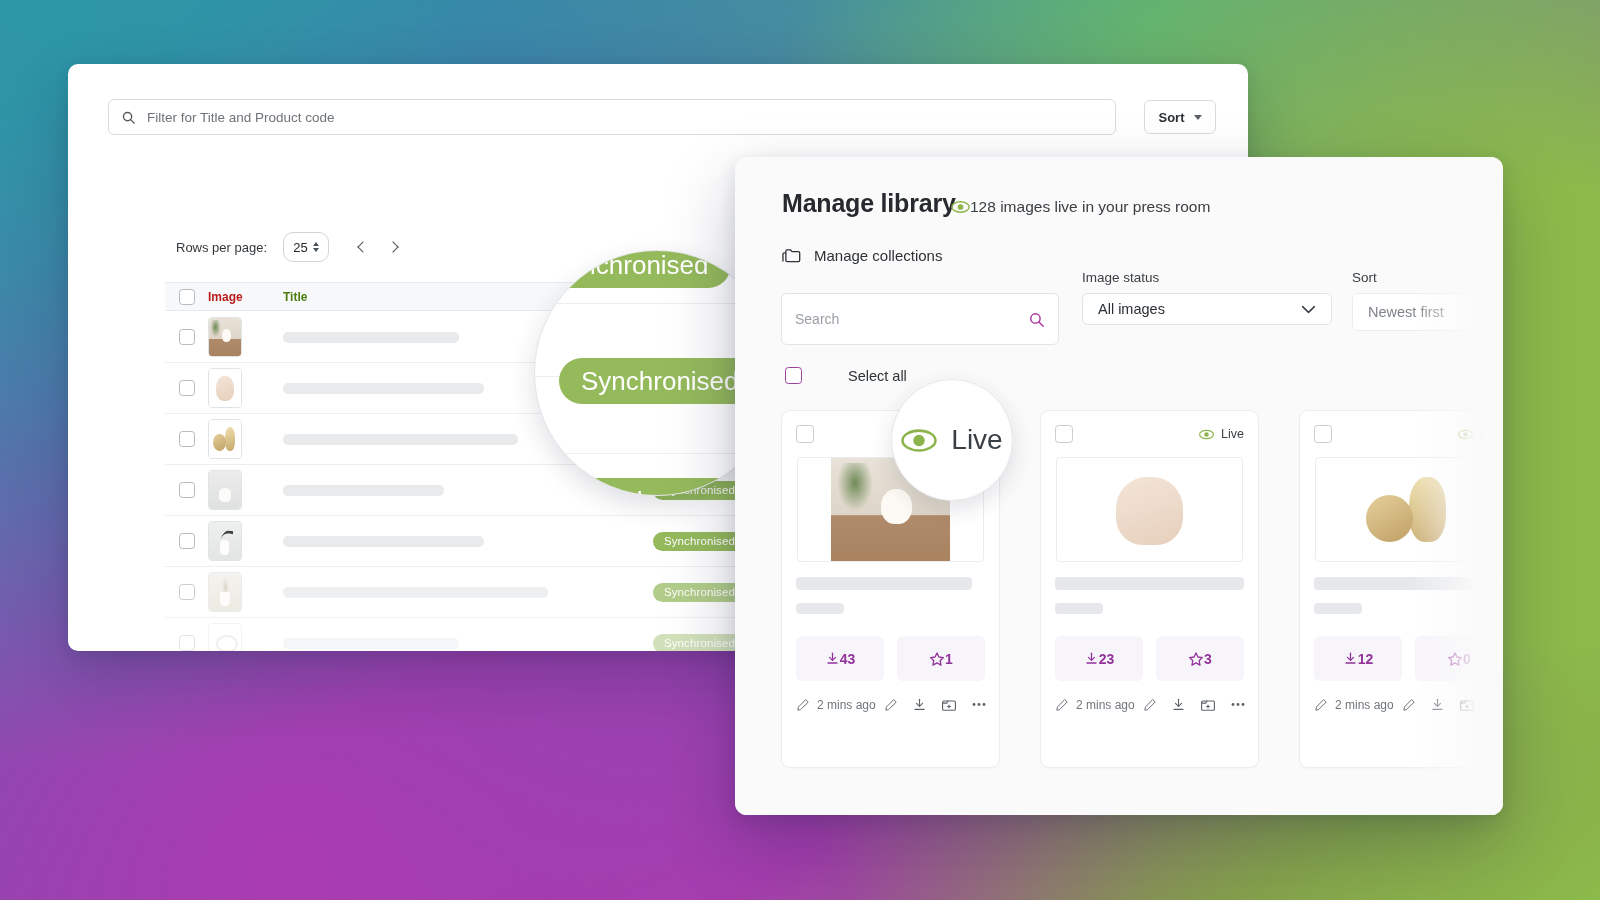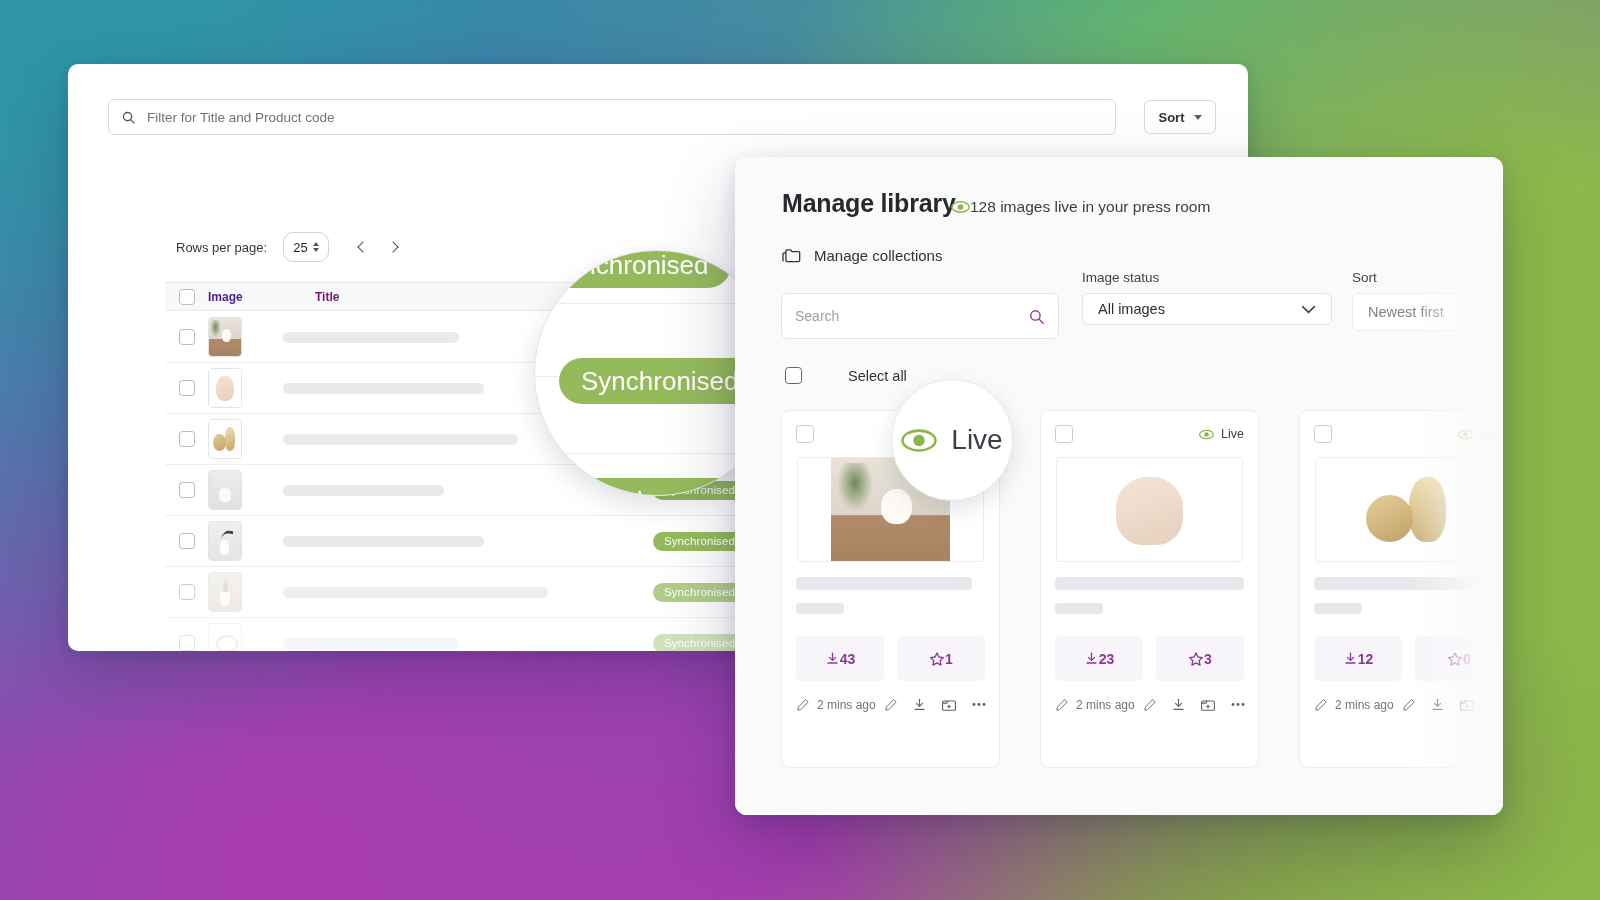--- a/index.html
+++ b/index.html
@@ -51,22 +51,22 @@
   .chev.l::before{ transform:rotate(-135deg); left:4px; }
   .chev.r::before{ transform:rotate(45deg); left:2px; }
 
   .thead{
     position:absolute; left:97px; top:218px; width:1083px; height:29px;
     background:#f7f8f9; border-top:1px solid #e7eaec; border-bottom:1px solid #e7eaec;
     display:flex; align-items:center;
   }
   .th-cb{ width:43px; display:flex; justify-content:center; }
   .cbx{ width:16px;height:16px;border:1.5px solid #b3bac0; border-radius:3.5px; background:#fff; }
-  .th-img{ width:75px; font-size:12px; font-weight:700; color:#4c1d95; }
-  .th-title{ width:370px; font-size:12px; font-weight:700; color:#701a75;margin-left:32px; }
+  .th-img{ width:75px; font-size:12px; font-weight:700; color:#b91c1c; }
+  .th-title{ width:370px; font-size:12px; font-weight:700; color:#4d7c0f; }
   .th-status{ font-size:12px; font-weight:700; color:#2a6070; }
 
   .trow{
     position:absolute; left:97px; width:1083px; height:51px;
     border-bottom:1px solid #eceef0; display:flex; align-items:center;
   }
   .td-cb{ width:43px; display:flex; justify-content:center; }
   .td-thumb{ width:75px; }
   .thumb{
     width:34px; height:40px; border:1px solid #e1e4e7; border-radius:4px; overflow:hidden; background:#fff;
@@ -124,21 +124,21 @@
     overflow:hidden;
   }
   .p-title{ position:absolute; left:47px; top:32px; font-size:25px; font-weight:700; color:#26292e; letter-spacing:-.2px; }
   .p-live{ position:absolute; left:216px; top:41px; display:flex; align-items:center; }
   .p-live .txt{ font-size:15.5px; color:#3b4045; }
   .p-collections{ position:absolute; left:47px; top:90px; display:flex; align-items:center; gap:13px; }
   .p-collections .txt{ font-size:15px; color:#2e3237; }
 
   .f-label{ position:absolute; font-size:13.5px; color:#3c4146; }
   .f-search{
-    position:absolute; left:46px; top:136px; width:278px; height:46px;
+    position:absolute; left:46px; top:136px; width:278px; height:52px;
     border:1px solid #e2e4e7; border-radius:6px; background:#fff;
     display:flex; align-items:center; padding:0 13px;
   }
   .f-search .ph{ flex:1; font-size:14px; color:#9aa0a6; }
   .f-status{
     position:absolute; left:347px; top:136px; width:250px; height:32px;
     border:1px solid #e2e4e7; border-radius:6px; background:#fff;
     display:flex; align-items:center; padding:0 15px; justify-content:space-between;
   }
   .f-status .val{ font-size:14.5px; color:#2b3035; }

